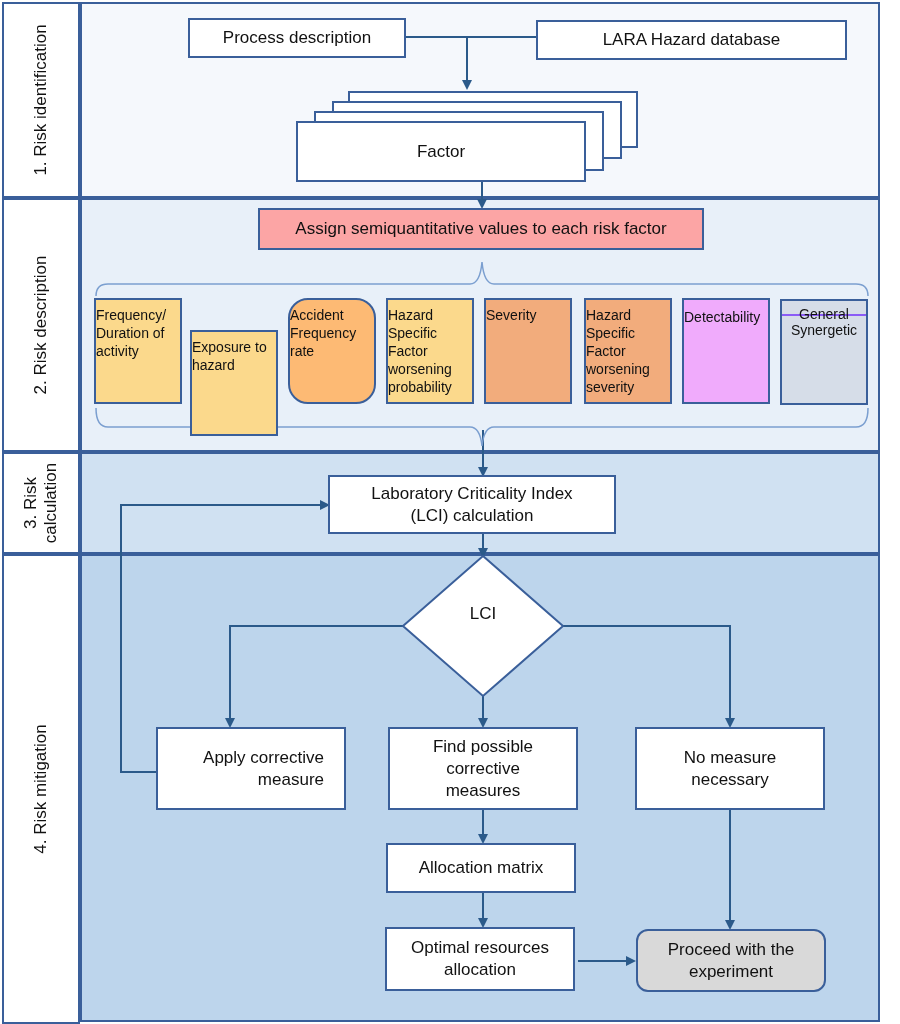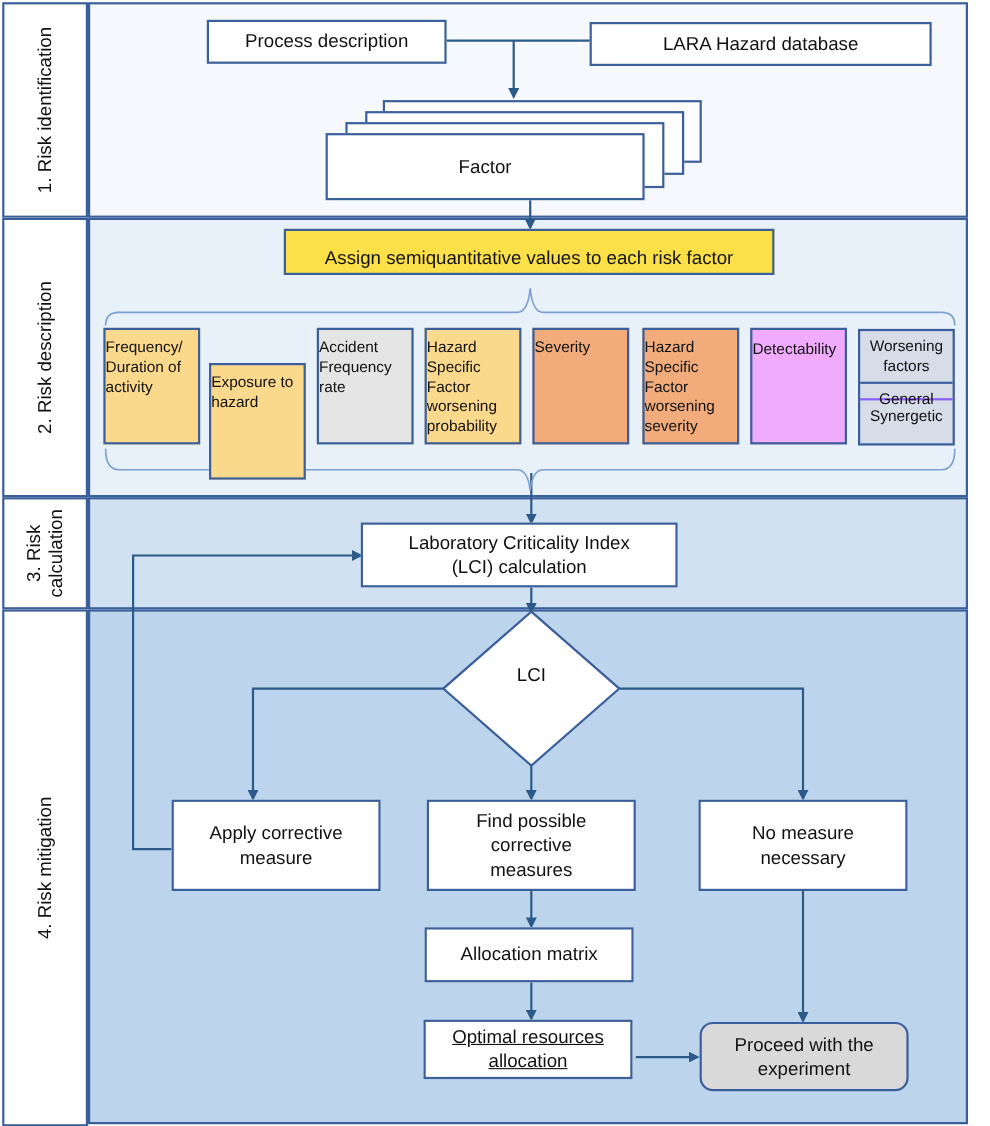--- a/index.html
+++ b/index.html
@@ -74,74 +74,71 @@
 <div class="box" style="left:536px;top:20px;width:311px;height:40px;">
   <span>LARA Hazard database</span>
 </div>
 <div class="abs" style="left:348px;top:91px;width:290px;height:57px;border:2px solid #3a5f9a;background:#fff;"></div>
 <div class="abs" style="left:332px;top:101px;width:290px;height:58px;border:2px solid #3a5f9a;background:#fff;"></div>
 <div class="abs" style="left:314px;top:111px;width:290px;height:60px;border:2px solid #3a5f9a;background:#fff;"></div>
 <div class="box" style="left:296px;top:121px;width:290px;height:61px;">
   <span>Factor</span>
 </div>
 
-<div class="box" style="left:258px;top:208px;width:446px;height:42px;background:#fde047;align-items:flex-end;">
+<div class="box" style="left:258px;top:208px;width:446px;height:42px;background:#fca5a5;">
   <span>Assign semiquantitative values to each risk factor</span>
 </div>
 
 <div class="factor" style="left:94px;width:88px;background:#fbd98c;">
   <span>Frequency/ Duration of activity</span>
 </div>
 <div class="factor" style="left:190px;width:88px;background:#fbd98c;margin-top:32px;">
   <span>Exposure to hazard</span>
 </div>
-<div class="factor" style="left:288px;width:88px;background:#e5e5e5;">
+<div class="factor" style="left:288px;width:88px;background:#fdba74;border-radius:20px;">
   <span>Accident Frequency rate</span>
 </div>
 <div class="factor" style="left:386px;width:88px;background:#fbd98c;">
   <span>Hazard Specific Factor worsening probability</span>
 </div>
 <div class="factor" style="left:484px;width:88px;background:#f2ac7c;">
   <span>Severity</span>
 </div>
 <div class="factor" style="left:584px;width:88px;background:#f2ac7c;">
   <span>Hazard Specific Factor worsening severity</span>
 </div>
 <div class="factor" style="left:682px;width:88px;background:#f0abfc;padding-top:8px;">
   <span>Detectability</span>
 </div>
 <div class="abs" style="left:780px;top:299px;width:88px;height:106px;border:2px solid #3a5f9a;background:#d6dde8;font-size:14px;line-height:18px;text-align:center;">
-  <div style="height:48px;border-bottom:2px solid #3a5f9a;box-sizing:border-box;padding-top:4px;">
-    <span>Worsening factors</span>
-  </div>
   <div style="height:15px;border-bottom:2px solid #8b5cf6;box-sizing:border-box;padding-top:4px;">
     <span>General</span>
   </div>
   <div style="height:26px;padding-top:5px;box-sizing:border-box;">
     <span>Synergetic</span>
   </div>
 </div>
 
 <div class="box" style="left:328px;top:475px;width:288px;height:59px;padding:2px 30px;">
   <span>Laboratory Criticality Index (LCI) calculation</span>
 </div>
 
 <div class="abs" style="left:443px;top:604px;width:80px;text-align:center;font-size:17px;">
   <span>LCI</span>
 </div>
-<div class="box" style="left:156px;top:727px;width:190px;height:83px;padding:2px 20px;">
+<div class="box" style="left:156px;top:727px;width:190px;height:83px;padding:2px 20px;text-align:right;">
   <span>Apply corrective measure</span>
 </div>
 <div class="box" style="left:388px;top:727px;width:190px;height:83px;padding:14px 30px;">
   <span>Find possible corrective measures</span>
 </div>
 <div class="box" style="left:635px;top:727px;width:190px;height:83px;padding:2px 40px;">
   <span>No measure necessary</span>
 </div>
 <div class="box" style="left:386px;top:843px;width:190px;height:50px;">
   <span>Allocation matrix</span>
 </div>
-<div class="box" style="left:385px;top:927px;width:190px;height:54px;text-decoration:underline;">
+<div class="box" style="left:385px;top:927px;width:190px;height:64px;">
   <span>Optimal resources allocation</span>
 </div>
 <div class="box" style="left:636px;top:929px;width:190px;height:63px;background:#d9d9d9;padding:2px 24px;border-radius:12px;">
   <span>Proceed with the experiment</span>
 </div>
 
 </body></html>

